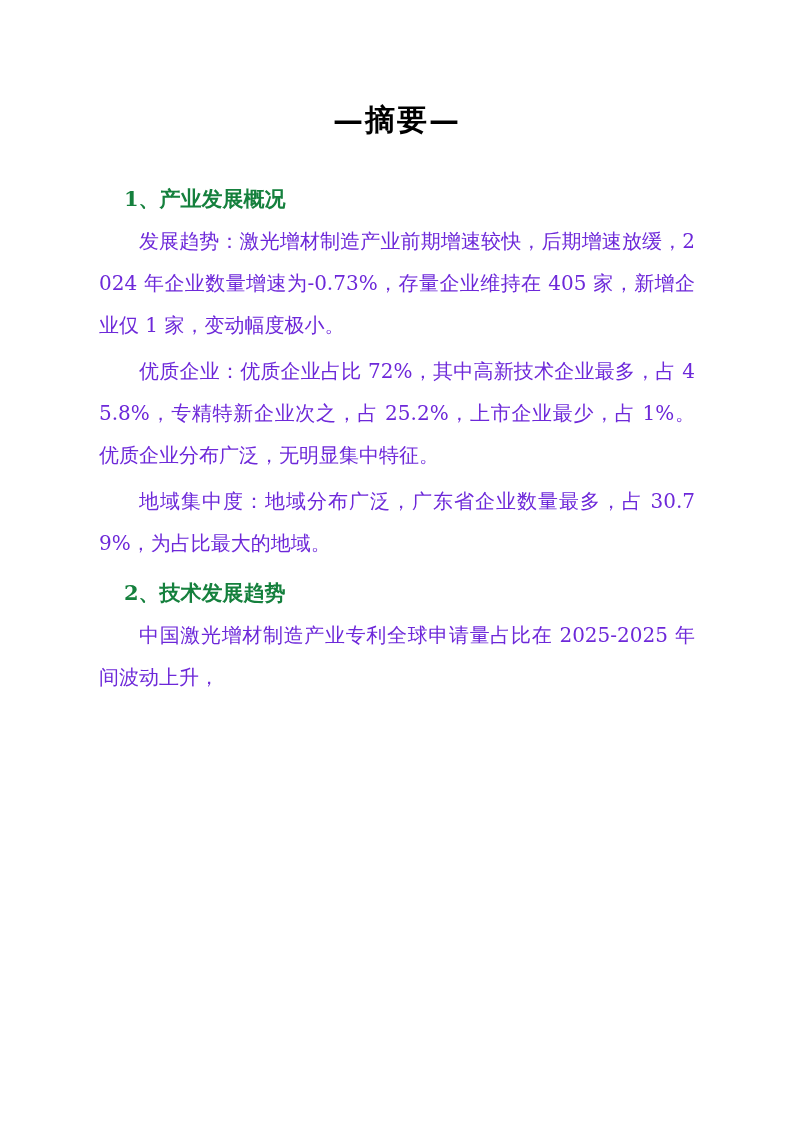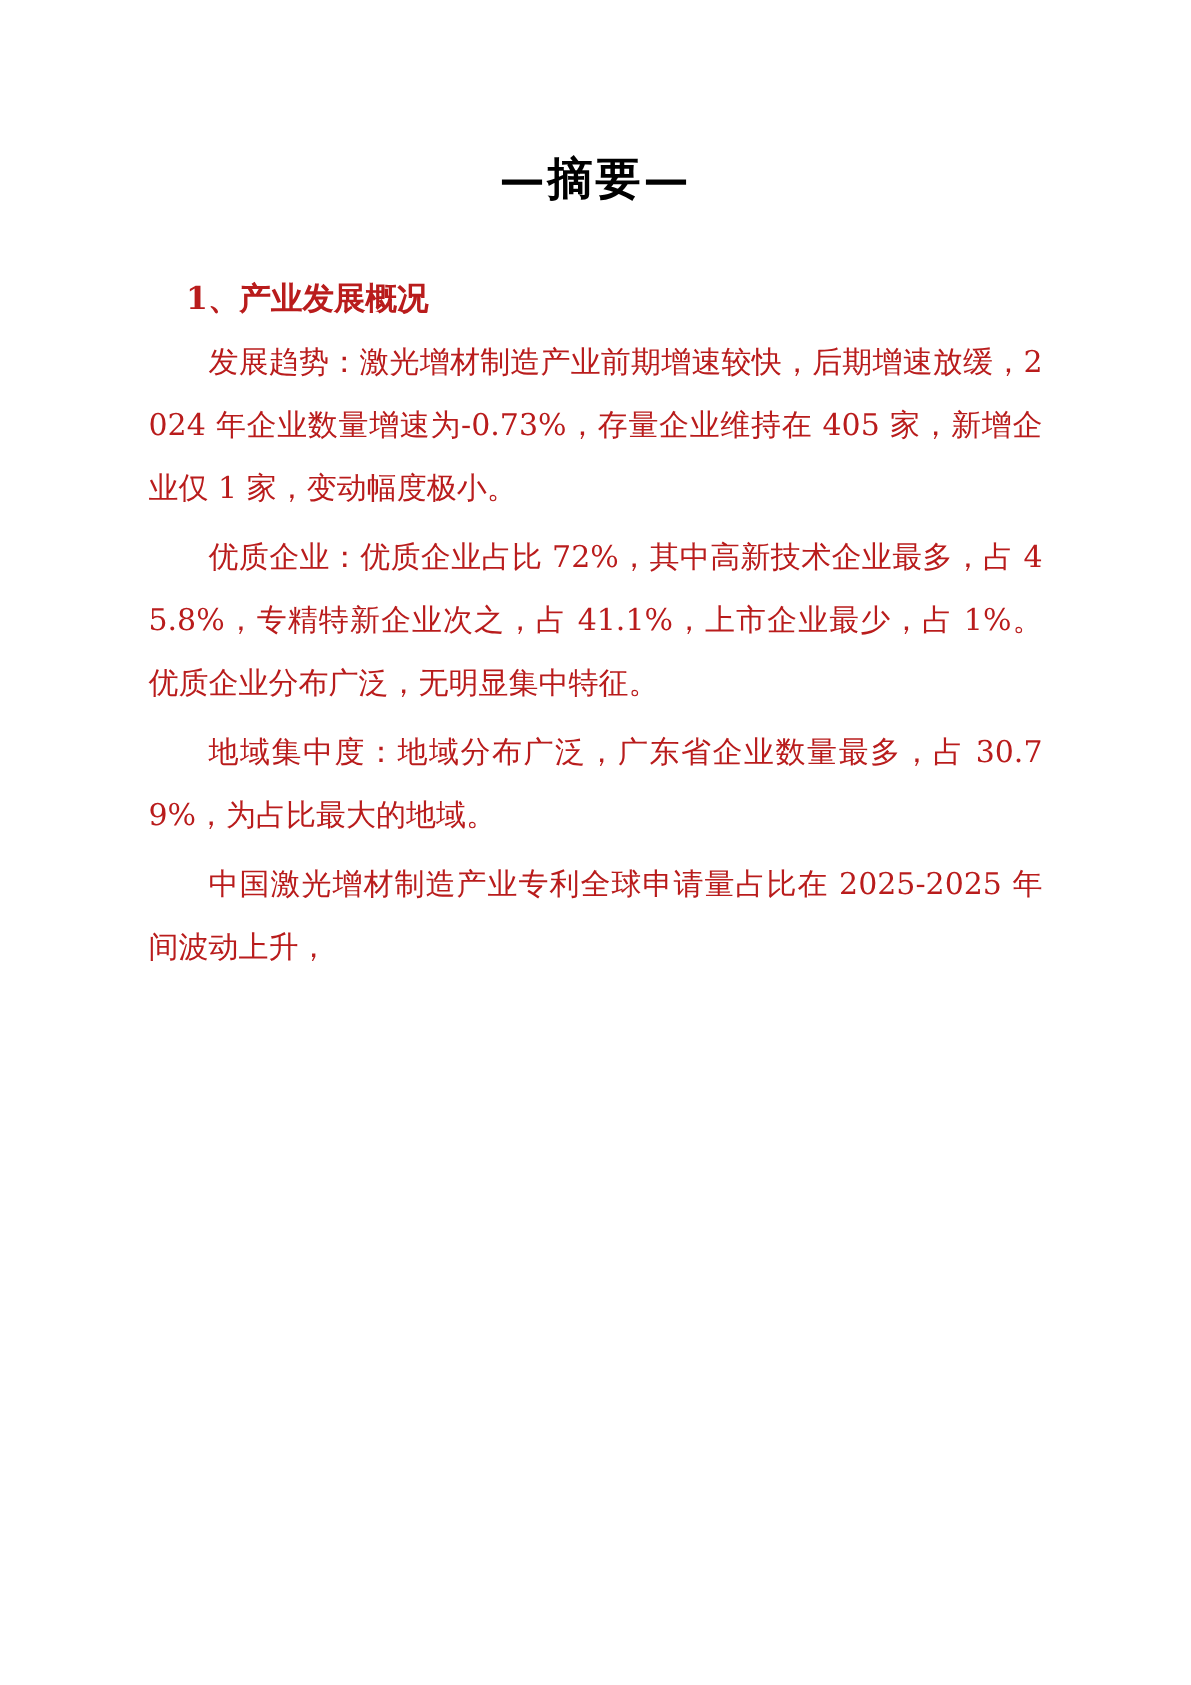--- a/index.html
+++ b/index.html
@@ -30,43 +30,44 @@
   }
   .section {
     margin: 0;
   }
   .section-heading {
     margin: 14px 0 6px 0;
     padding-left: 25px;
     font-size: 21px;
     font-weight: bold;
     line-height: 30px;
-    color: #b91c1c;
+    color: #15803d;
   }
   .para {
     margin: 4px 0;
     font-size: 20px;
     line-height: 42px;
     text-align: justify;
     text-indent: 2em;
-    color: #b91c1c;
+    color: #6d28d9;
     word-break: break-all;
   }
 </style>
 </head>
 <body>
 
 <div class="page">
 
   <h1 class="doc-title">—摘要—</h1>
 
   <div class="section">
     <h2 class="section-heading">1、产业发展概况</h2>
     <p class="para">发展趋势：激光增材制造产业前期增速较快，后期增速放缓，2024 年企业数量增速为-0.73%，存量企业维持在 405 家，新增企业仅 1 家，变动幅度极小。</p>
-    <p class="para">优质企业：优质企业占比 72%，其中高新技术企业最多，占 45.8%，专精特新企业次之，占 41.1%，上市企业最少，占 1%。优质企业分布广泛，无明显集中特征。</p>
+    <p class="para">优质企业：优质企业占比 72%，其中高新技术企业最多，占 45.8%，专精特新企业次之，占 25.2%，上市企业最少，占 1%。优质企业分布广泛，无明显集中特征。</p>
     <p class="para">地域集中度：地域分布广泛，广东省企业数量最多，占 30.79%，为占比最大的地域。</p>
   </div>
 
   <div class="section">
+    <h2 class="section-heading">2、技术发展趋势</h2>
     <p class="para">中国激光增材制造产业专利全球申请量占比在 2025-2025 年间波动上升，</p>
   </div>
 
 </div>
 
 </body></html>

